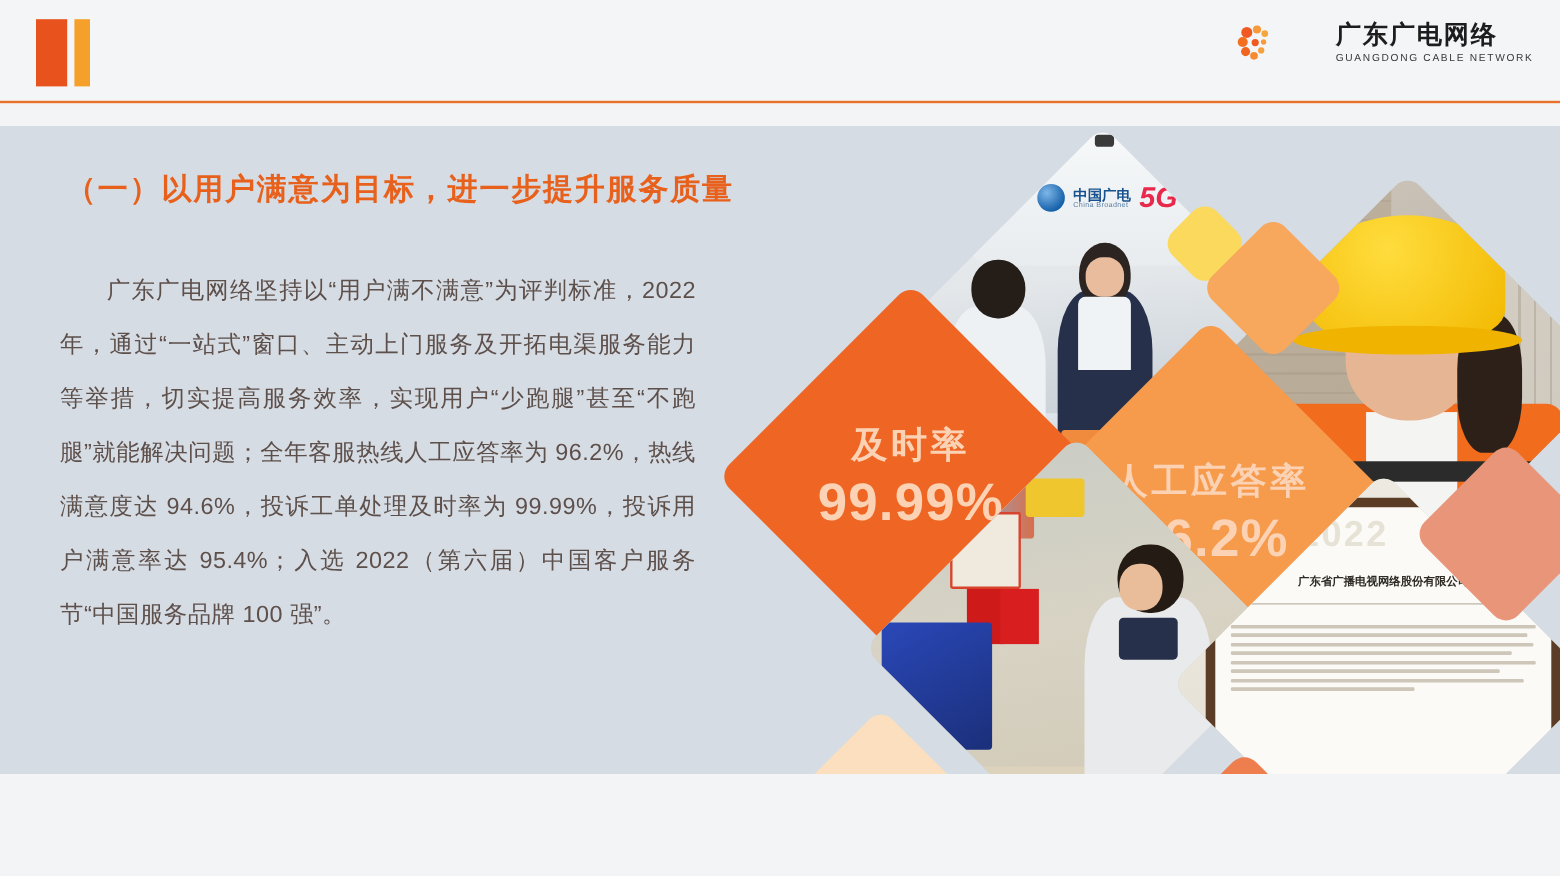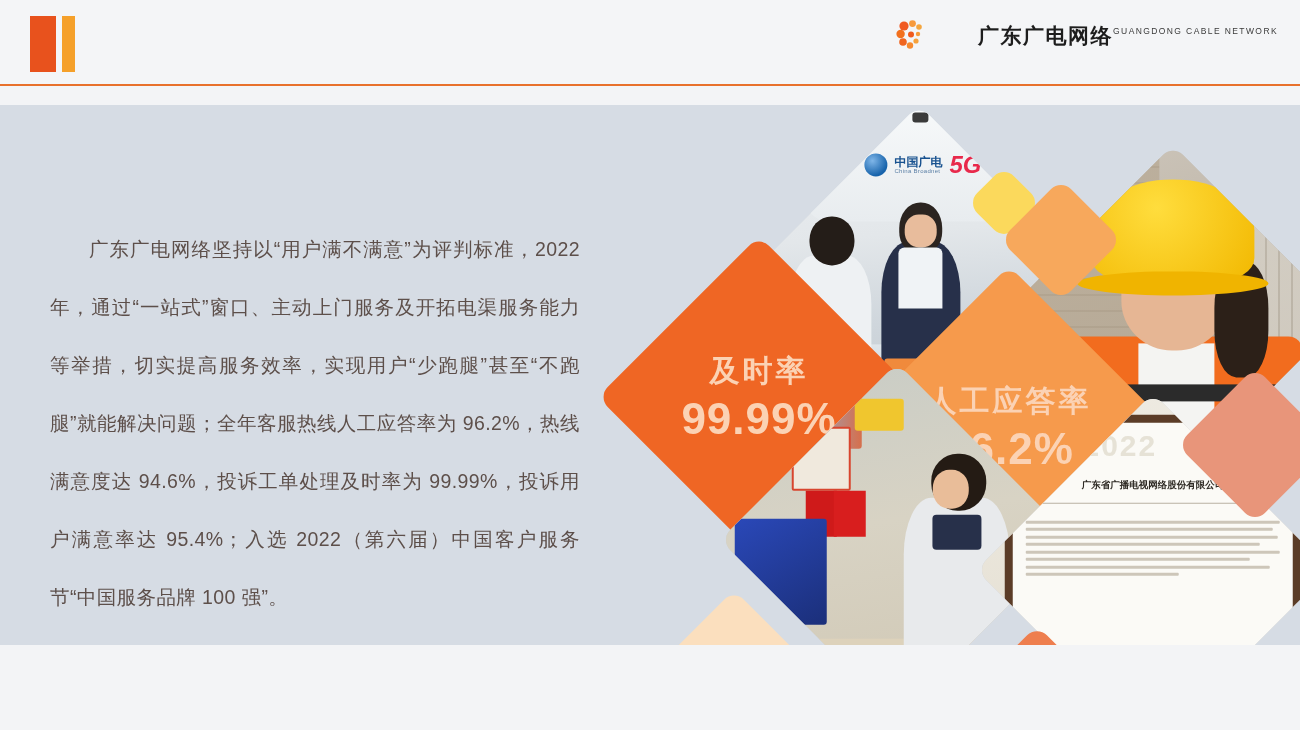--- a/index.html
+++ b/index.html
@@ -30,21 +30,21 @@
   }
   .hdr-rule {
     position: absolute; left: 0; top: 84px; width: 1300px; height: 2px;
     background: #e8712c;
   }
   .logo {
     position: absolute; right: 22px; top: 18px;
     display: flex; align-items: center; gap: 9px;
   }
   .logo-mark { width: 34px; height: 34px; position: relative; flex: none; }
-  .logo-text { display: flex; flex-direction: row; margin-left: 40px; }
+  .logo-text { display: flex; flex-direction: column; margin-left: 40px; }
   .logo-cn {
     font-size: 21px; font-weight: bold; color: #1d1d1d;
     letter-spacing: 1.5px; line-height: 23px;
   }
   .logo-en {
     font-size: 8.5px; color: #3a3a3a; letter-spacing: 1.4px;
     line-height: 12px; margin-top: 1px;
   }
 
   
@@ -54,21 +54,21 @@
   }
 
   
   .sec-heading {
     position: absolute; left: 55px; top: 36px;
     font-size: 25px; font-weight: bold; color: #e8611c;
     letter-spacing: 1.5px; white-space: nowrap;
   }
   .body-copy {
     position: absolute; left: 50px; top: 115px; width: 530px;
-    font-size: 19.5px; line-height: 58px; color: #5d4f4a;
+    font-size: 19.5px; line-height: 45px; color: #5d4f4a;
     text-align: justify; text-indent: 2em; letter-spacing: 0.4px;
   }
 
   
   .collage { position: absolute; left: 600px; top: -80px; width: 700px; height: 720px; }
   .dm {
     position: absolute; transform: rotate(45deg);
     border-radius: 14px; overflow: hidden;
     background: #c9ced6;
   }
@@ -202,20 +202,21 @@
     <div class="logo-text">
       <div class="logo-cn">广东广电网络</div>
       <div class="logo-en">GUANGDONG CABLE NETWORK</div>
     </div>
   </div>
   <div class="hdr-rule"></div>
 </div>
 
 <div class="panel">
 
+  <div class="sec-heading">（一）以用户满意为目标，进一步提升服务质量</div>
   <div class="body-copy">广东广电网络坚持以“用户满不满意”为评判标准，2022 年，通过“一站式”窗口、主动上门服务及开拓电渠服务能力等举措，切实提高服务效率，实现用户“少跑腿”甚至“不跑腿”就能解决问题；全年客服热线人工应答率为 96.2%，热线满意度达 94.6%，投诉工单处理及时率为 99.99%，投诉用户满意率达 95.4%；入选 2022（第六届）中国客户服务节“中国服务品牌 100 强”。</div>
 
   <div class="collage">
 
     <div class="dm" style="left:198px; top:130px; width:242px; height:242px;">
       <div class="dm-inner">
         <div class="scene s1">
           <div class="ceiling"></div>
             <div class="cam"></div>
           <div class="brandlogo">

